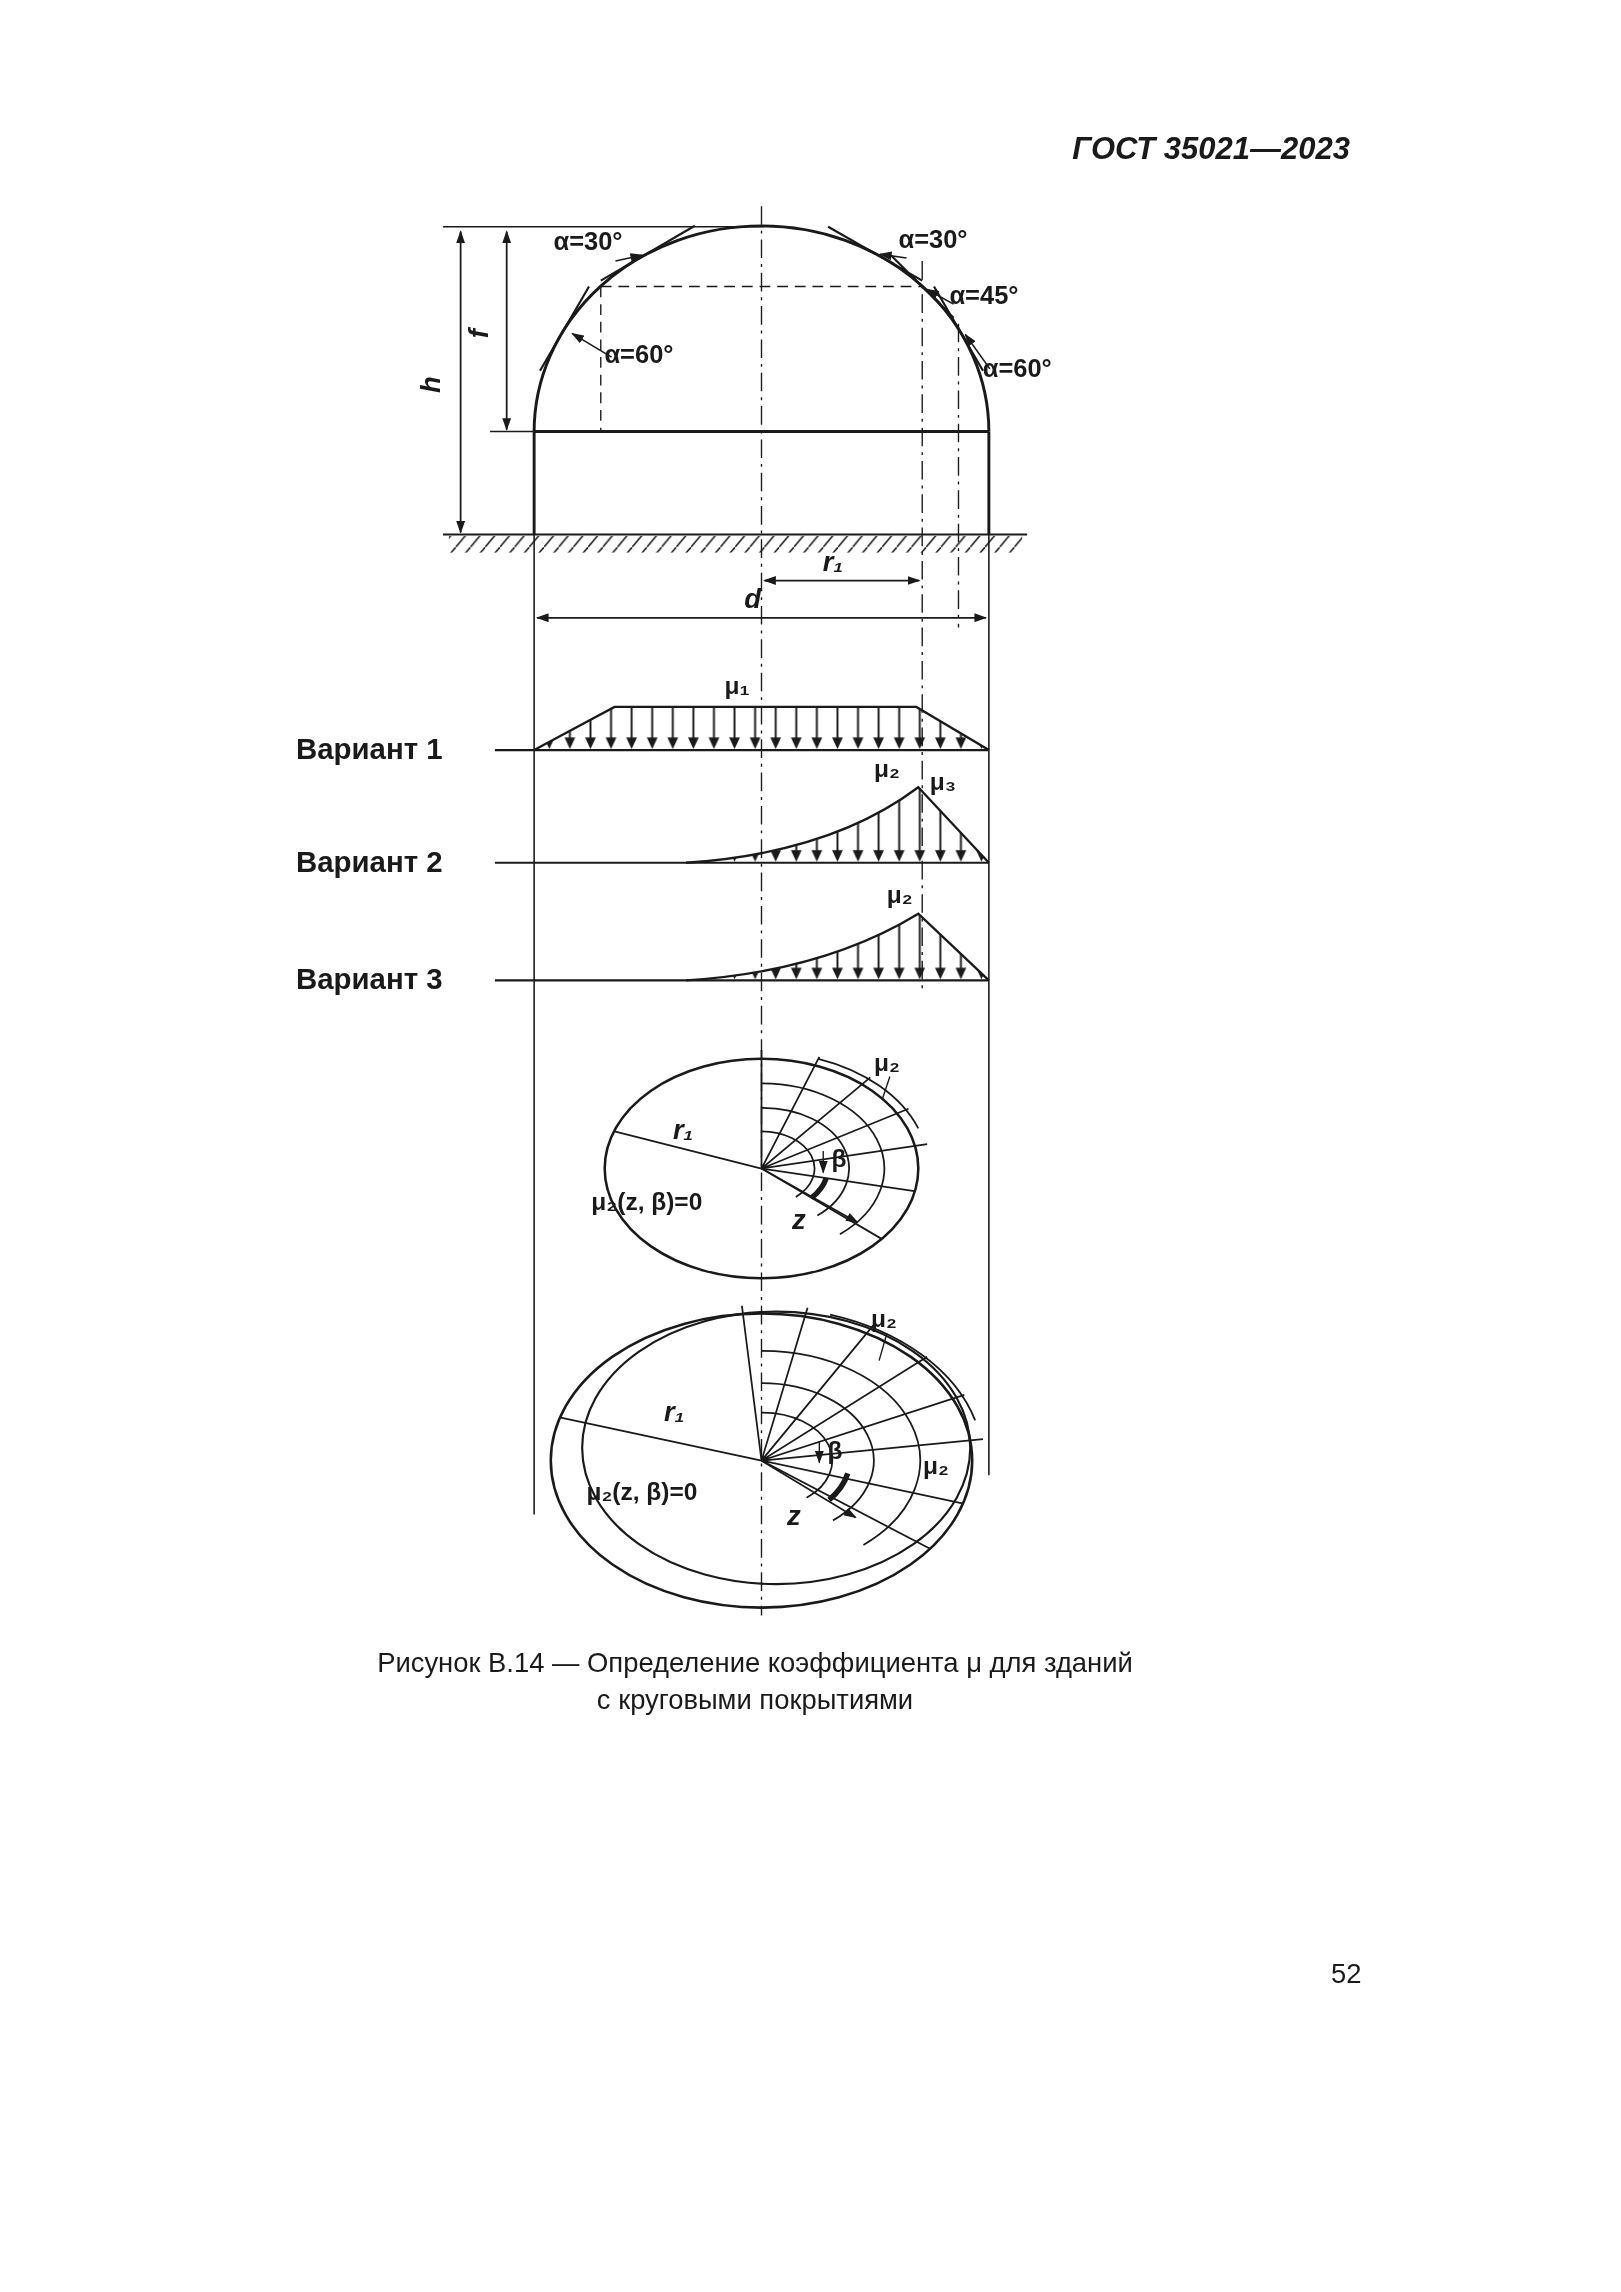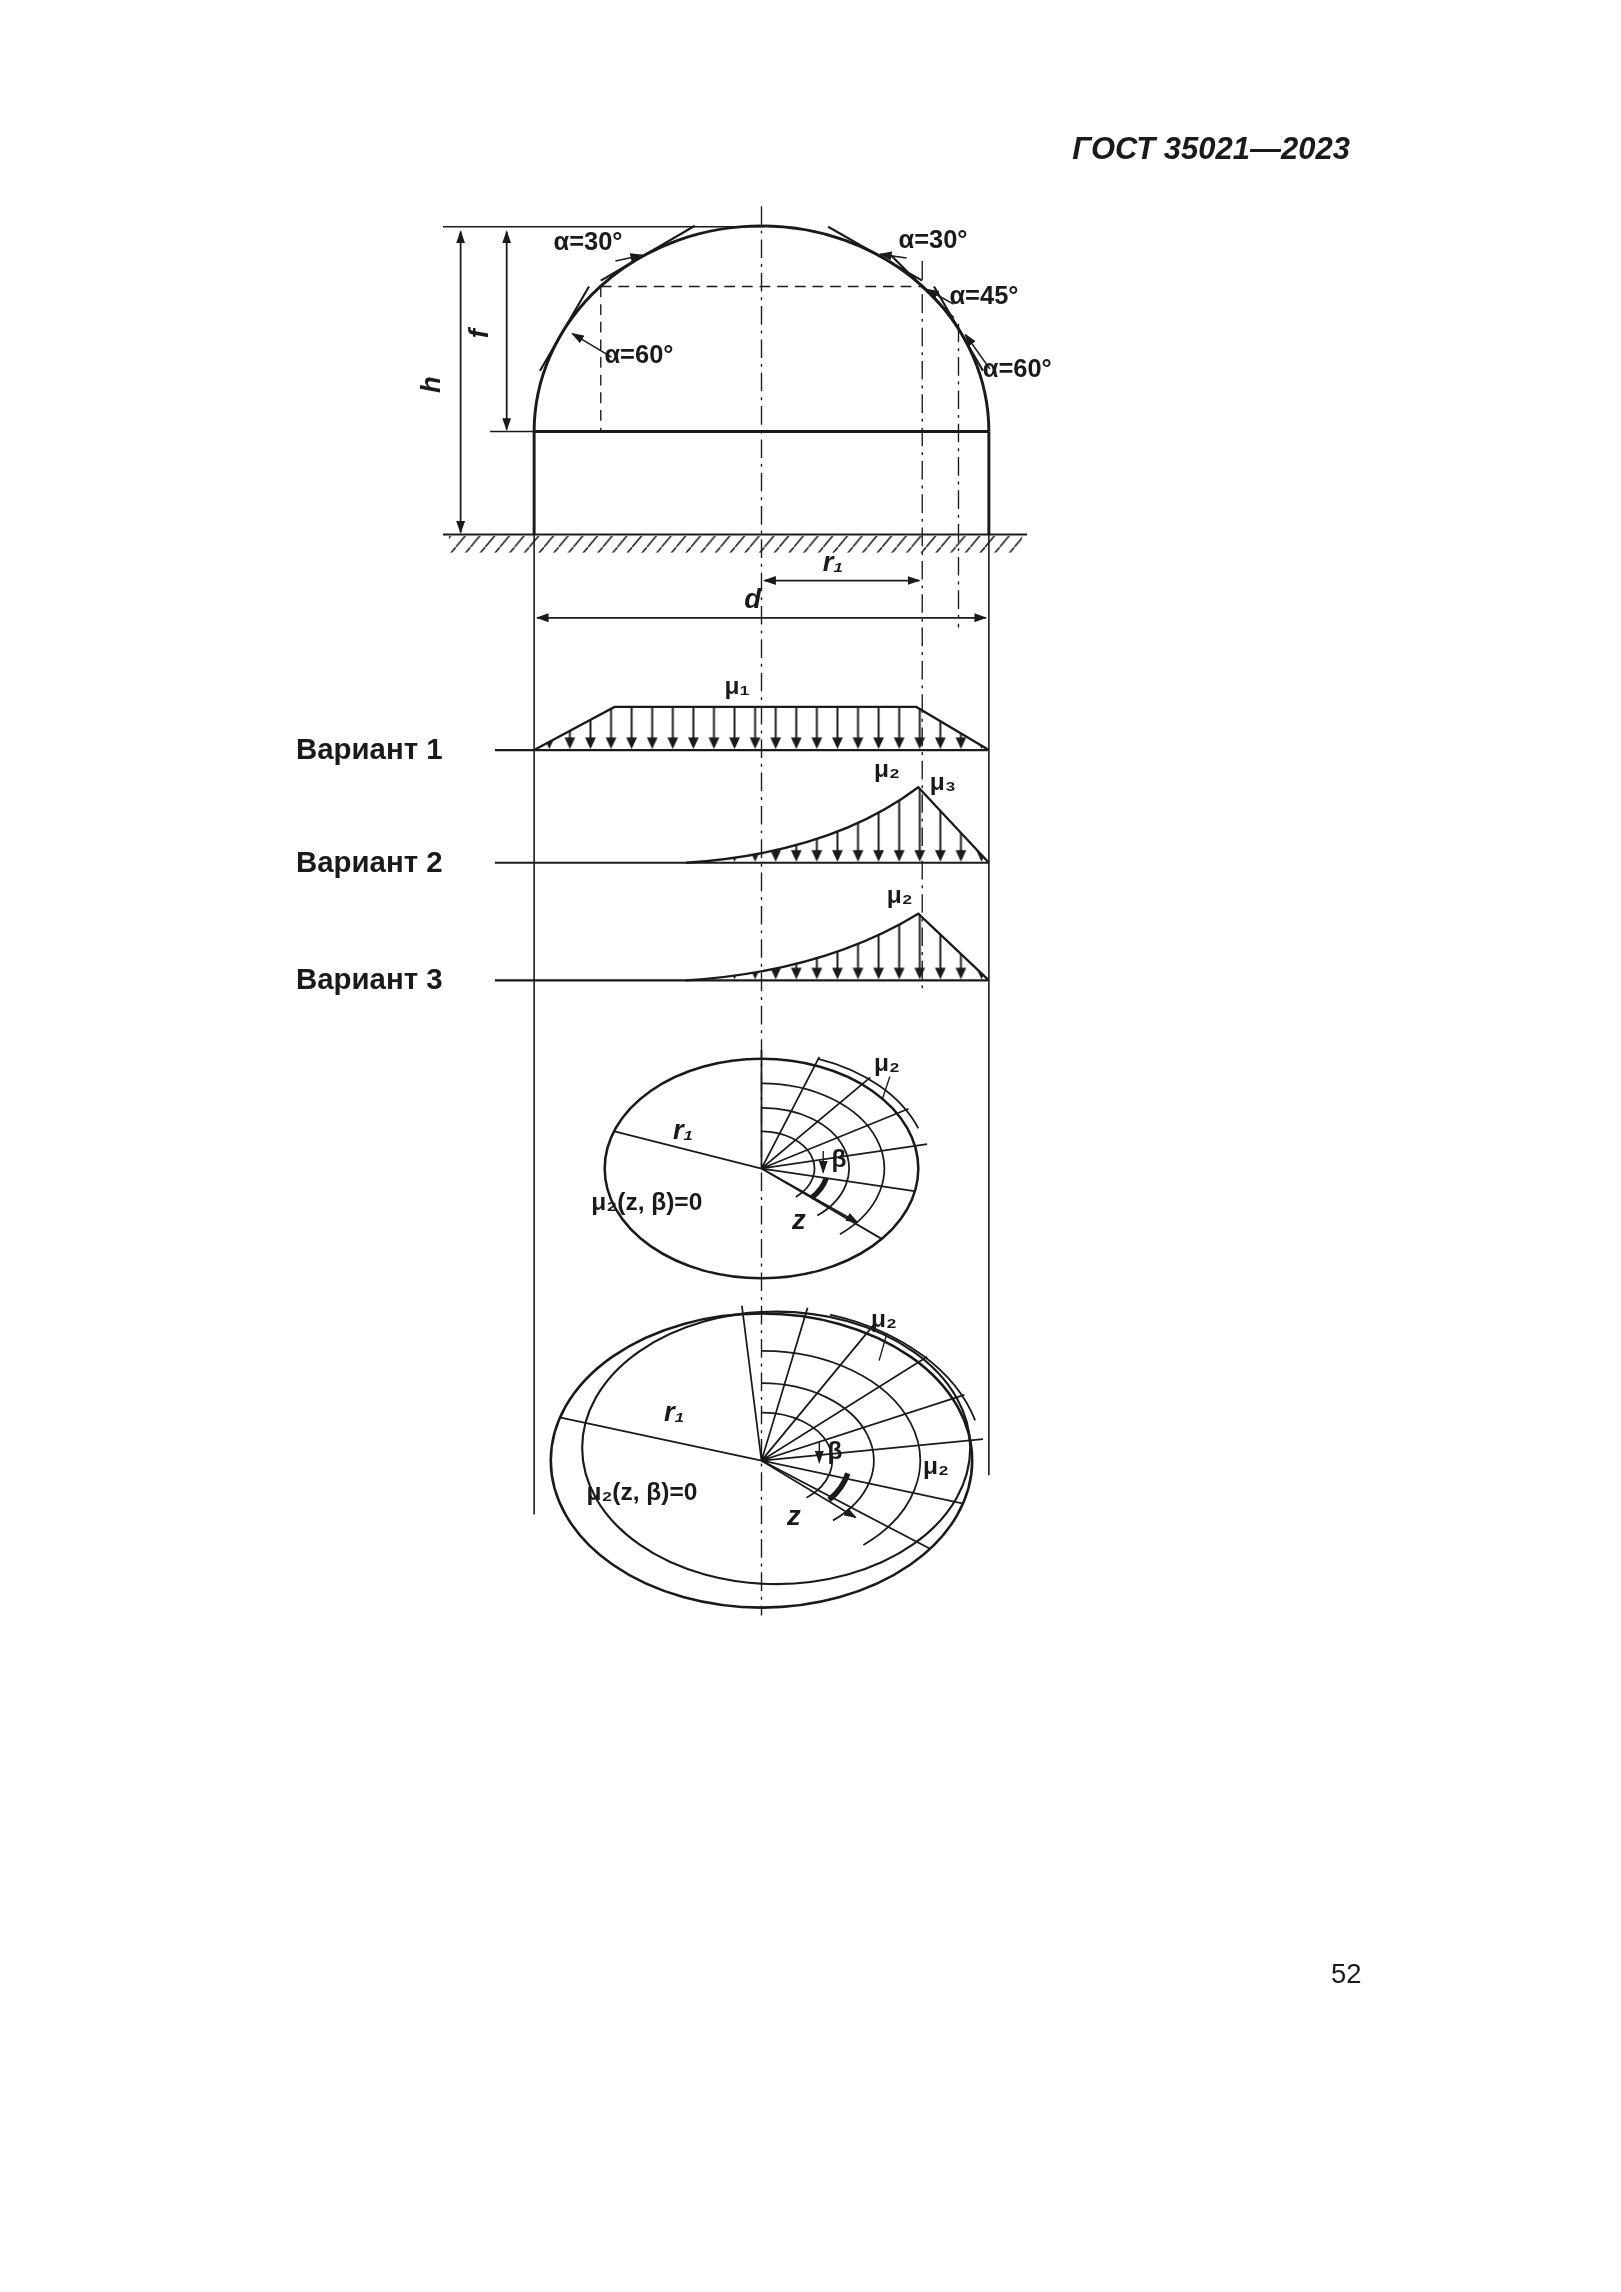--- a/index.html
+++ b/index.html
@@ -150,16 +150,18 @@
     <line class="ln w14" x1="836" y1="1470" x2="836" y2="1492" marker-end="url(#arr)"></line>
     <text class="t-mu" x="852" y="1488">β</text>
     <line class="ln w14" x1="905" y1="1360" x2="897" y2="1388"></line>
     <text class="t-mu" x="902" y="1354">μ₂</text>
     <text class="t-mu" x="955" y="1504">μ₂</text>
     <text class="t-mu" x="655" y="1530">μ₂(z, β)=0</text>
   </g>
 </svg>
 
 <div class="caption">
+  <div>Рисунок В.14 — Определение коэффициента μ для зданий</div>
+  <div>с круговыми покрытиями</div>
 </div>
 
 <div class="pagenum">52</div>
 
 
 </body></html>

